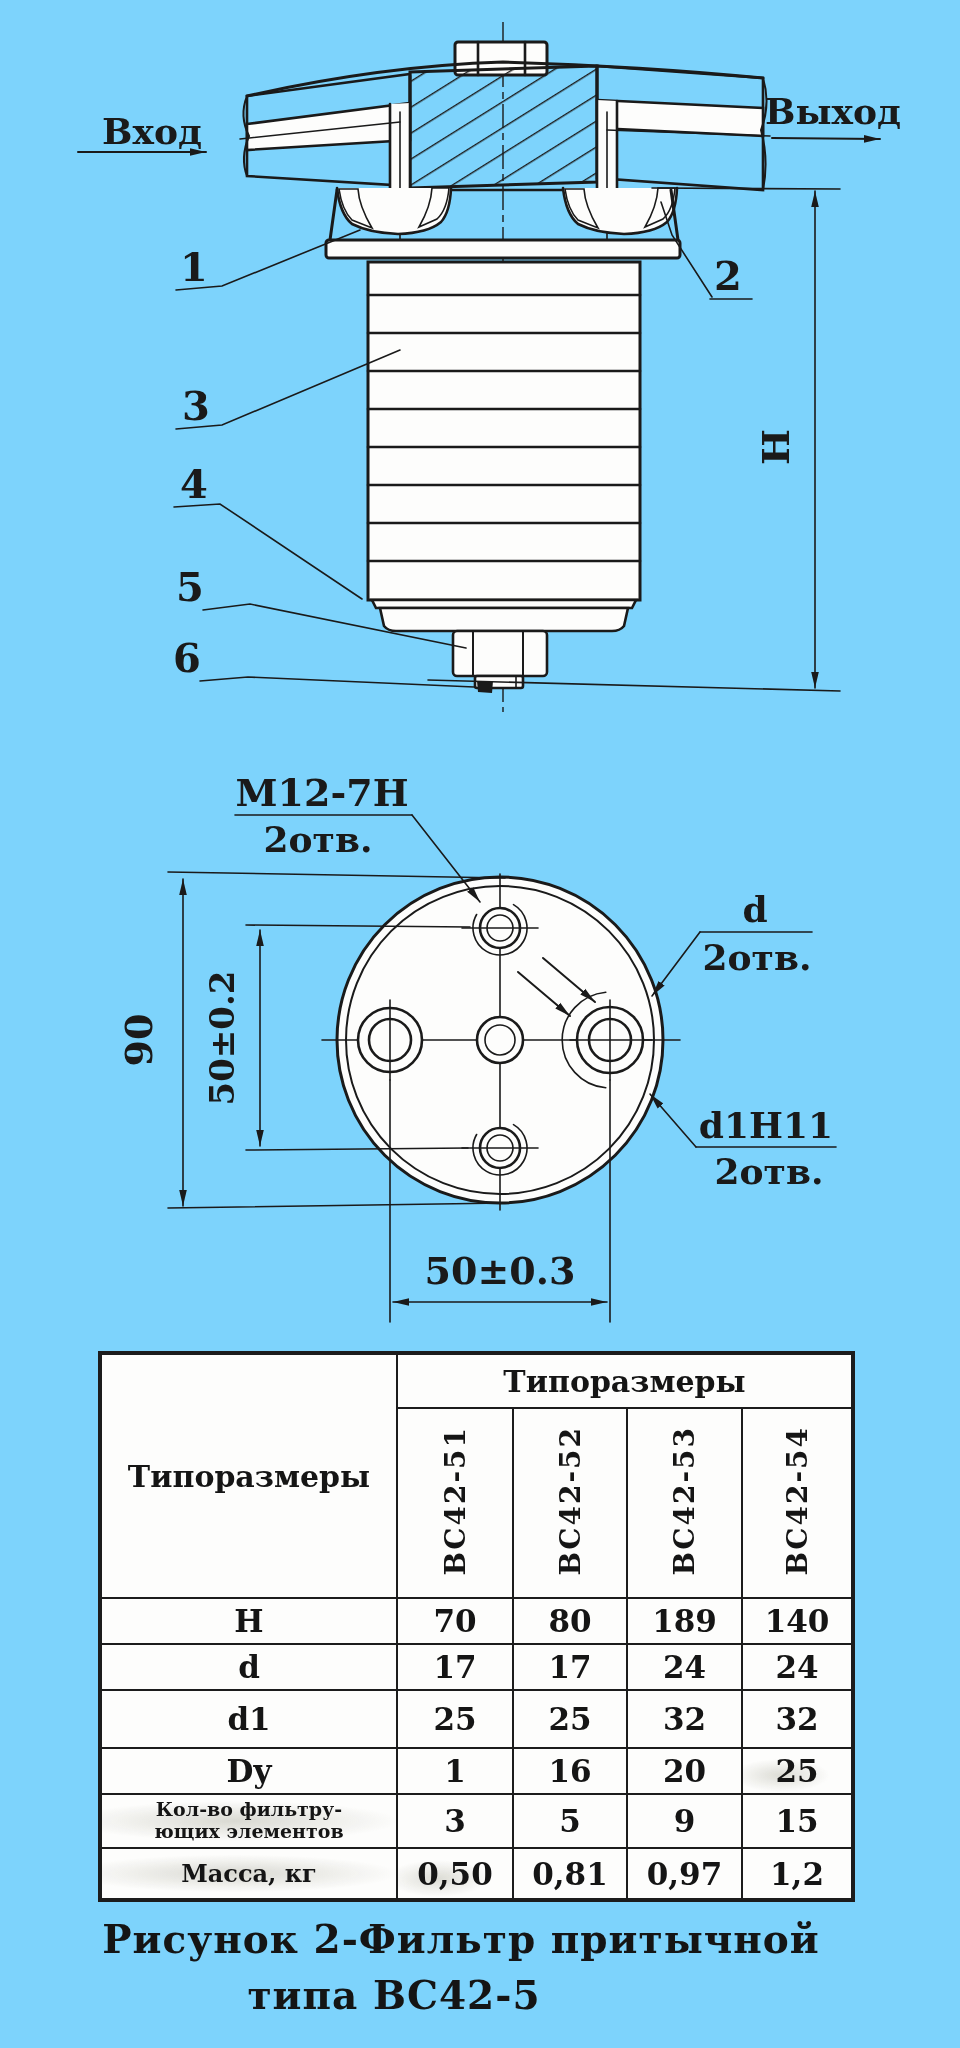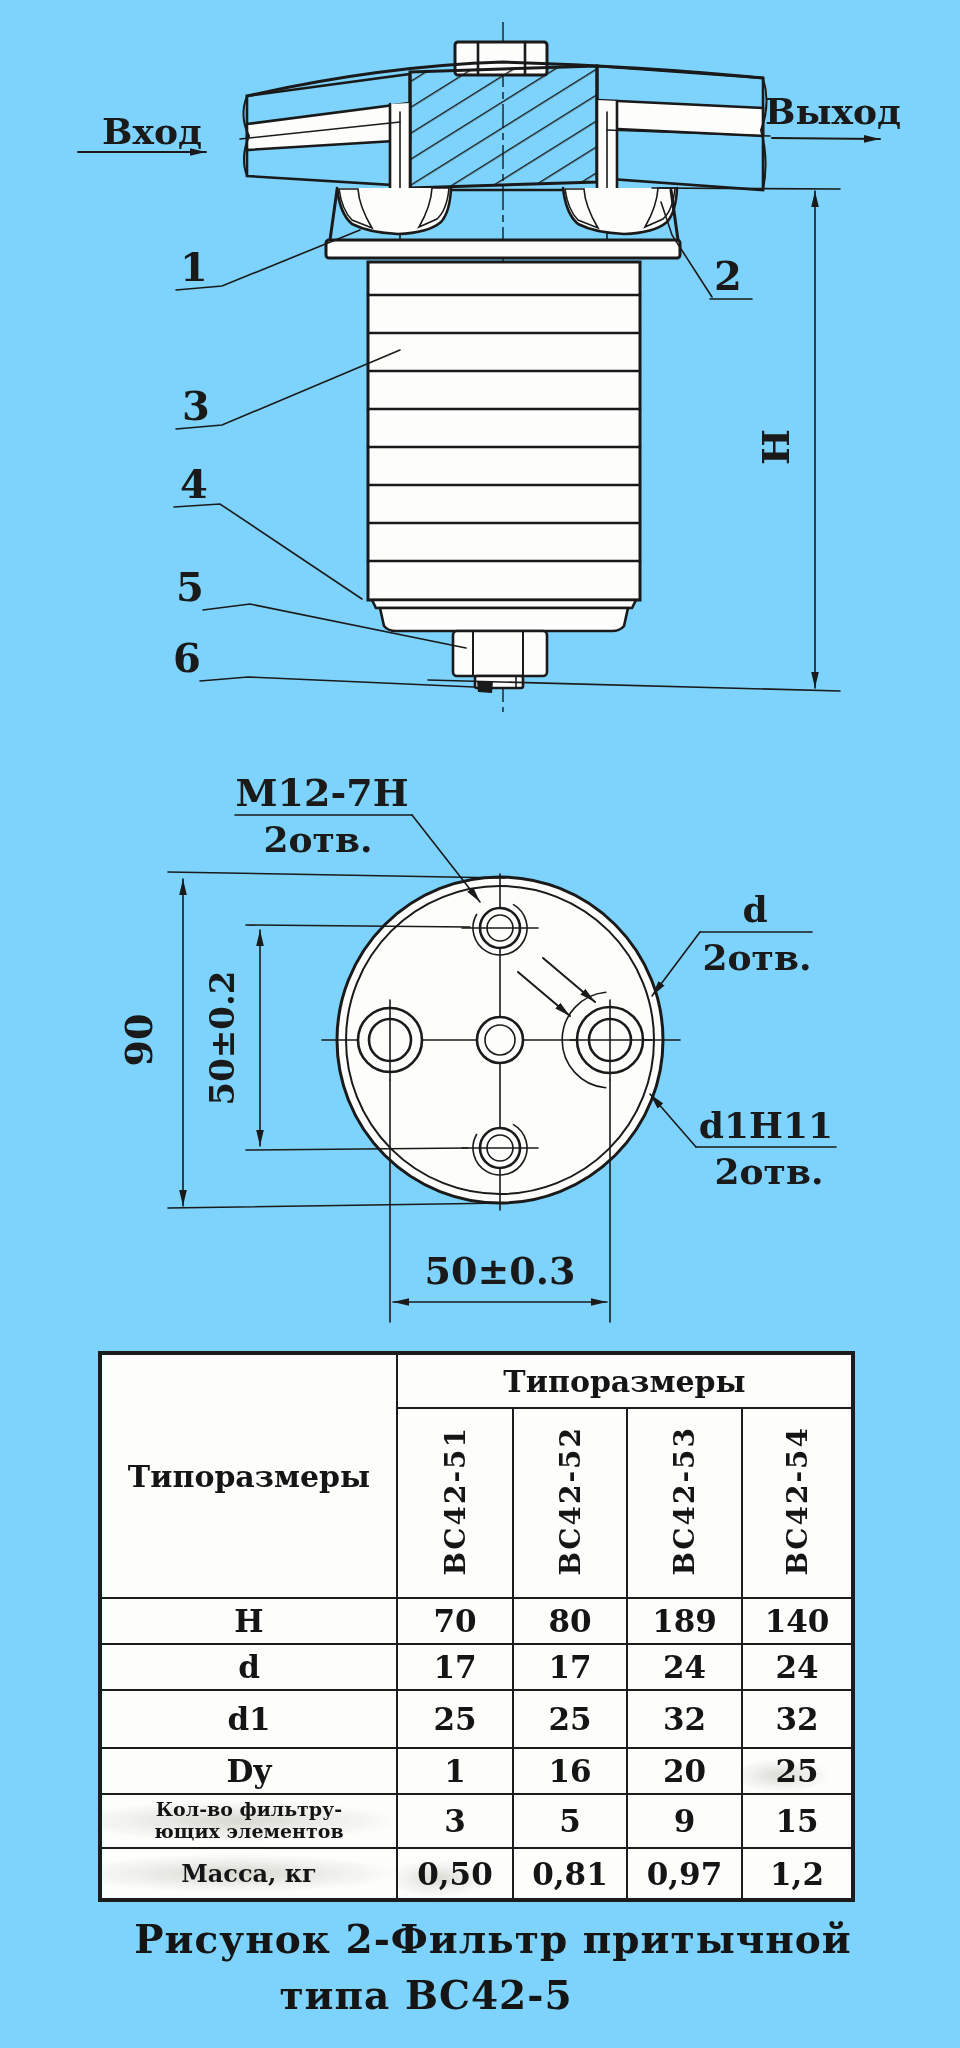--- a/index.html
+++ b/index.html
@@ -22,21 +22,21 @@
   .spec-table{border:4px solid #1c1c1c;}
   .cell-big{font-size:31px;}
   .cell-head{font-size:30px;}
   .rotcell span{display:inline-block;writing-mode:vertical-rl;transform:rotate(180deg);
                 font-size:28px;letter-spacing:2px;}
   .lab-small{font-size:19px;line-height:1.15;white-space:pre-line;}
   .lab-mass{font-size:24px;}
   .smudge{background:radial-gradient(ellipse 80% 55% at 45% 50%, #d9d9d2 0%, rgba(217,217,210,0) 70%);margin-top:35px;}
   .smudge2{background:radial-gradient(ellipse 60% 50% at 35% 60%, #dcdcd5 0%, rgba(220,220,213,0) 75%);}
   
-  .cap{position:absolute;text-align:center;font-weight:700;color:#151515;margin-left:32px;}
+  .cap{position:absolute;text-align:center;font-weight:700;color:#151515;}
   .cap1{left:0;top:1916px;width:922px;font-size:39px;letter-spacing:1px;}
   .cap2{left:0;top:1972px;width:788px;font-size:39px;letter-spacing:1px;}
 </style>
 </head>
 <body>
 
 <div class="page">
 
 <svg width="960" height="1340" viewBox="0 0 960 1340">
   <defs>

